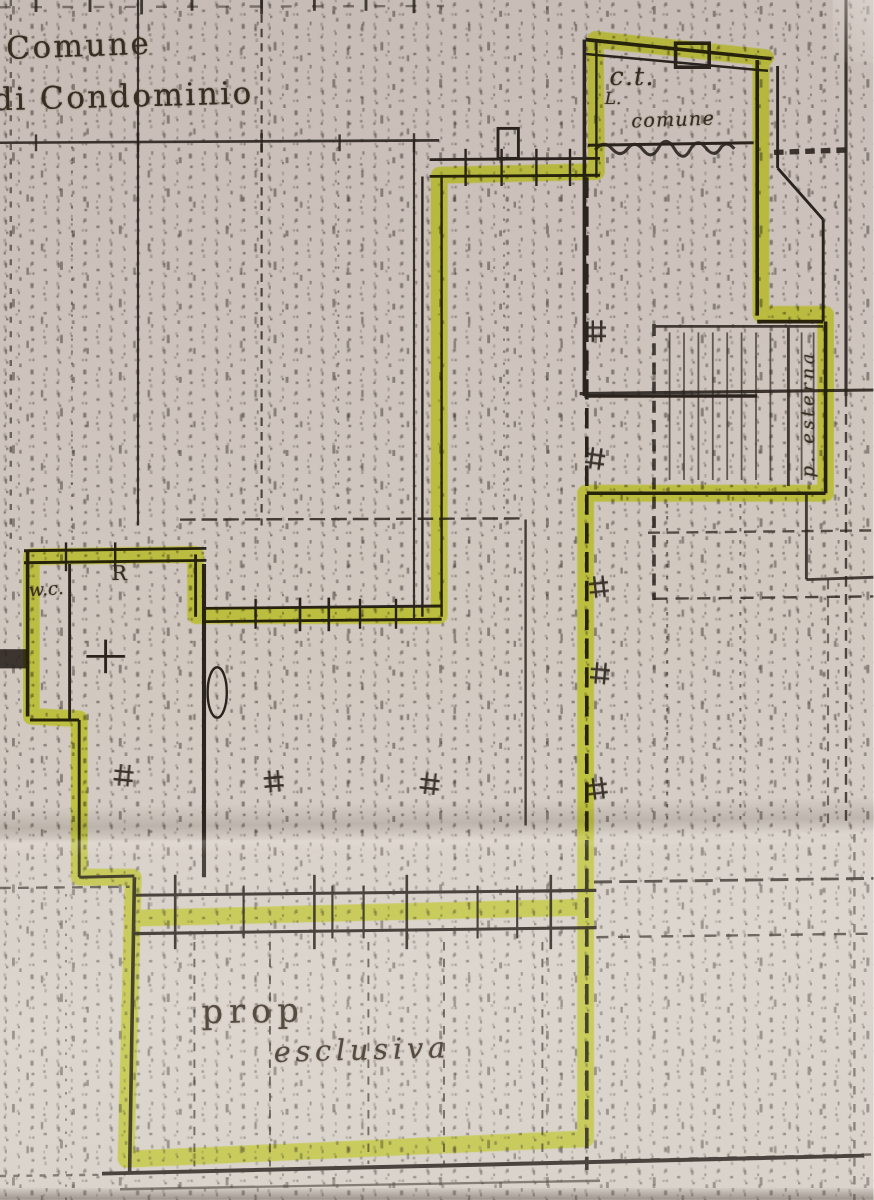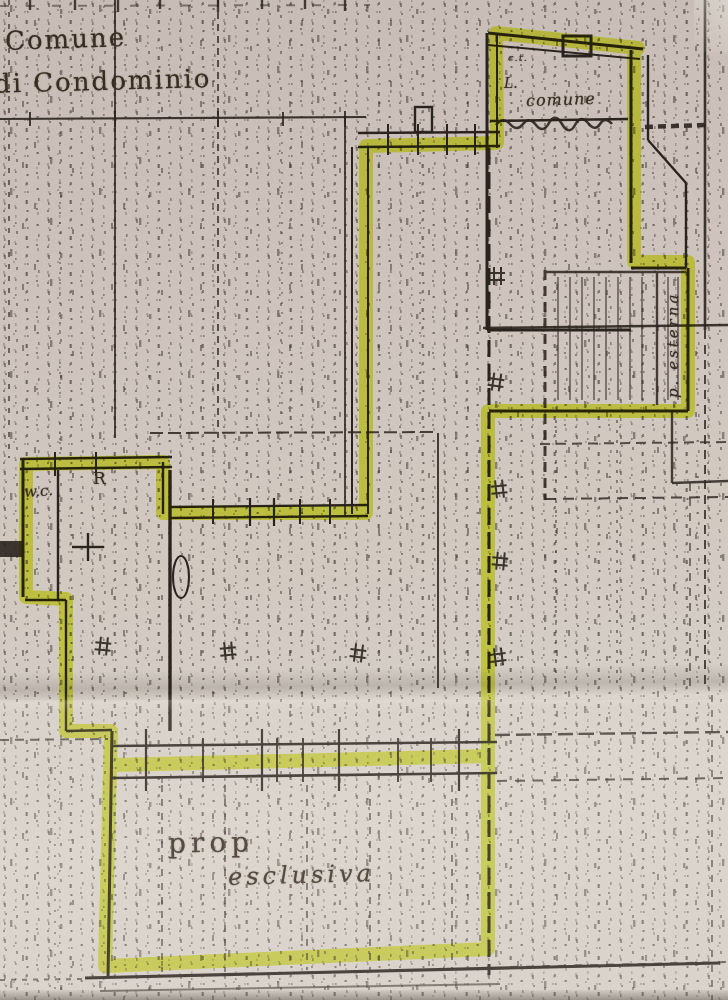--- a/index.html
+++ b/index.html
@@ -31,21 +31,21 @@
     pointer-events:none;
   }
   .lbl{
     position:absolute;color:#382d21;white-space:nowrap;
     text-shadow:0 0 1.3px rgba(56,45,33,0.65);
     font-family:"DejaVu Serif", serif;
   }
   .lbl.big{font-size:26px;letter-spacing:2px;}
   .l-comune1{left:5px;top:24px;transform:rotate(-2deg);}
   .l-comune2{left:-6px;top:66px;transform:rotate(-1.5deg);}
-  .l-ct{left:508px;top:52px;font-size:10px;font-style:italic;letter-spacing:1px;}
+  .l-ct{left:508px;top:52px;font-size:21px;font-style:italic;letter-spacing:1px;}
   .l-ct-sub{left:504px;top:75px;font-size:14px;font-style:italic;}
   .l-comune-sm{left:526px;top:90px;font-size:16px;font-style:italic;transform:rotate(-2deg);letter-spacing:1px;}
   .l-pesterna{
     left:664px;top:398px;font-size:15px;font-style:italic;letter-spacing:3px;
     transform:rotate(-90deg);transform-origin:left top;width:240px;
   }
   .l-wc{left:24px;top:482px;font-size:15px;font-style:italic;transform:rotate(-4deg);}
   .l-r{left:93px;top:468px;font-size:17px;}
   .l-prop{left:168px;top:826px;font-size:28px;letter-spacing:5px;transform:rotate(-1deg);}
   .l-esclusiva{left:228px;top:861px;font-size:24px;font-style:italic;letter-spacing:4px;transform:rotate(-1.5deg);}

